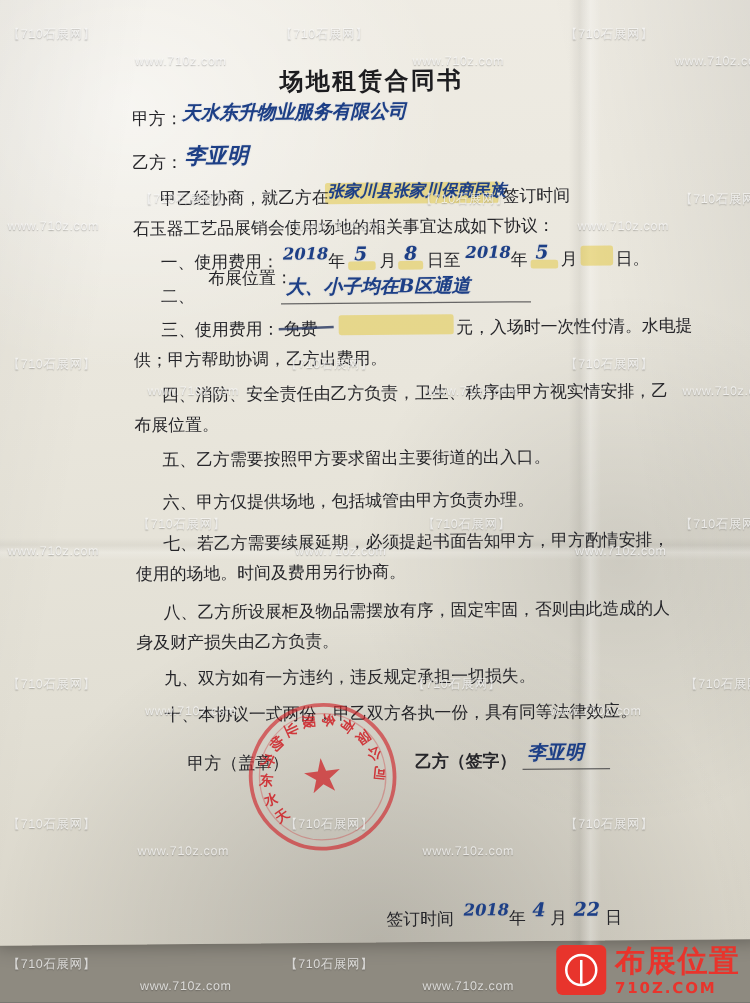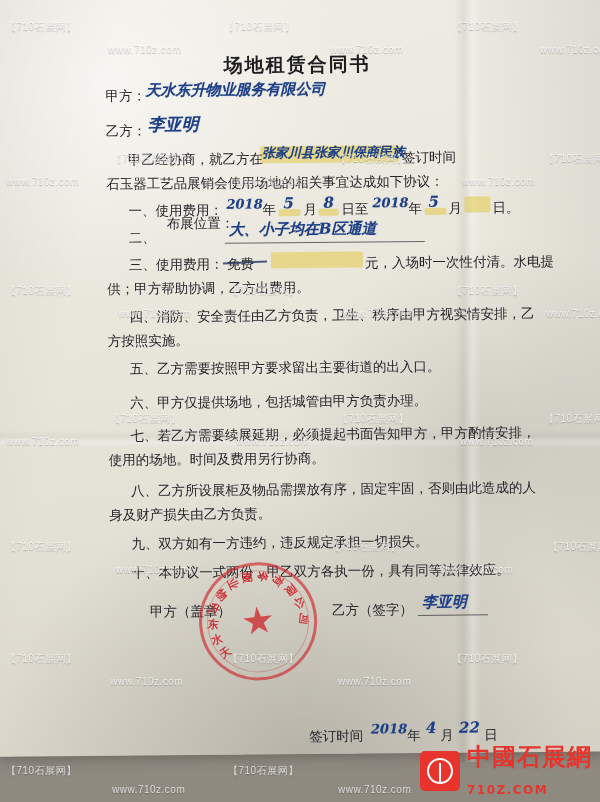--- a/index.html
+++ b/index.html
@@ -206,21 +206,21 @@
     color: #e8342c;
     font-family: "DejaVu Serif", serif;
     letter-spacing: 1px;
   }
   #logo .en {
     font-size: 12px;
     font-weight: bold;
     color: #e8342c;
     font-family: "DejaVu Sans", sans-serif;
     letter-spacing: 1.5px;
-    margin-top: 15px;
+    margin-top: 3px;
   }
 </style>
 </head>
 <body>
 
 <div id="page">
 
   <div id="paper"></div>
   <div class="crease" style="left:455px; top:0; width:26px; height:762px;"></div>
   <div class="crease" style="left:0; top:430px; width:600px; height:18px; background:linear-gradient(180deg, rgba(0,0,0,0.00), rgba(0,0,0,0.04), rgba(255,255,255,0.20), rgba(0,0,0,0.00));"></div>
@@ -269,21 +269,21 @@
     <div class="line" style="left:157px; top:253px;text-align:center;">使用费用：</div>
     <div class="line" style="left:228px; top:253px;">免费</div>
     <div class="strike" style="left:224px; top:261px; width:44px;"></div>
     <div class="hl" style="left:272px; top:252px; width:92px; height:16px;"></div>
     <div class="hand md" style="left:276px; top:248px;"></div>
     <div class="line" style="left:366px; top:253px;">元，入场时一次性付清。水电提</div>
     <div class="line" style="left:108px; top:277px;">供；甲方帮助协调，乙方出费用。</div>
 
     <div class="line" style="left:130px; top:305px;">四、</div>
     <div class="line" style="left:157px; top:305px;">消防、安全责任由乙方负责，卫生、秩序由甲方视实情安排，乙</div>
-    <div class="line" style="left:108px; top:329px;">方按照实施。</div>
+    <div class="line" style="left:108px; top:329px;">布展位置。</div>
 
     <div class="line" style="left:130px; top:357px;">五、</div>
     <div class="line" style="left:157px; top:357px;">乙方需要按照甲方要求留出主要街道的出入口。</div>
 
     <div class="line" style="left:130px; top:391px;">六、</div>
     <div class="line" style="left:157px; top:391px;">甲方仅提供场地，包括城管由甲方负责办理。</div>
 
     <div class="line" style="left:130px; top:424px;">七、</div>
     <div class="line" style="left:157px; top:424px;">若乙方需要续展延期，必须提起书面告知甲方，甲方酌情安排，</div>
     <div class="line" style="left:108px; top:448px;">使用的场地。时间及费用另行协商。</div>
@@ -292,21 +292,21 @@
     <div class="line" style="left:157px; top:479px;">乙方所设展柜及物品需摆放有序，固定牢固，否则由此造成的人</div>
     <div class="line" style="left:108px; top:503px;">身及财产损失由乙方负责。</div>
 
     <div class="line" style="left:130px; top:532px;">九、</div>
     <div class="line" style="left:157px; top:532px;">双方如有一方违约，违反规定承担一切损失。</div>
 
     <div class="line" style="left:130px; top:561px;">十、</div>
     <div class="line" style="left:157px; top:561px;">本协议一式两份，甲乙双方各执一份，具有同等法律效应。</div>
 
     <div class="line" style="left:148px; top:600px;">甲方（盖章）</div>
-    <div class="line" style="left:330px; top:600px;">乙方（签字）</div>
+    <div class="line" style="left:330px; top:600px;font-weight:bold;">乙方（签字）</div>
     <div class="hand md" style="left:420px; top:594px;">李亚明</div>
     <div class="ul" style="left:416px; top:616px; width:70px;"></div>
 
 
     <div class="line" style="left:306px; top:726px;">签订时间</div>
     <div class="hand sm" style="left:368px; top:722px;">2018</div>
     <div class="line" style="left:404px; top:726px;">年</div>
     <div class="hand md" style="left:423px; top:720px;">4</div>
     <div class="line" style="left:437px; top:726px;">月</div>
     <div class="hand md" style="left:456px; top:720px;text-align:right;">22</div>
@@ -374,18 +374,18 @@
   <div class="wm" style="left:6px; top:764px;">【710石展网】</div>
   <div class="wm" style="left:112px; top:784px;">www.710z.com</div>
   <div class="wm" style="left:228px; top:764px;">【710石展网】</div>
   <div class="wm" style="left:338px; top:784px;">www.710z.com</div>
 
   <div id="logo">
     <div class="mark">
       <div class="ring"></div>
     </div>
     <div class="words">
-      <div class="cn">中國石展網</div>
+      <div class="cn">布展位置</div>
       <div class="en">710Z.COM</div>
     </div>
   </div>
 
 </div>
 
 </body></html>

